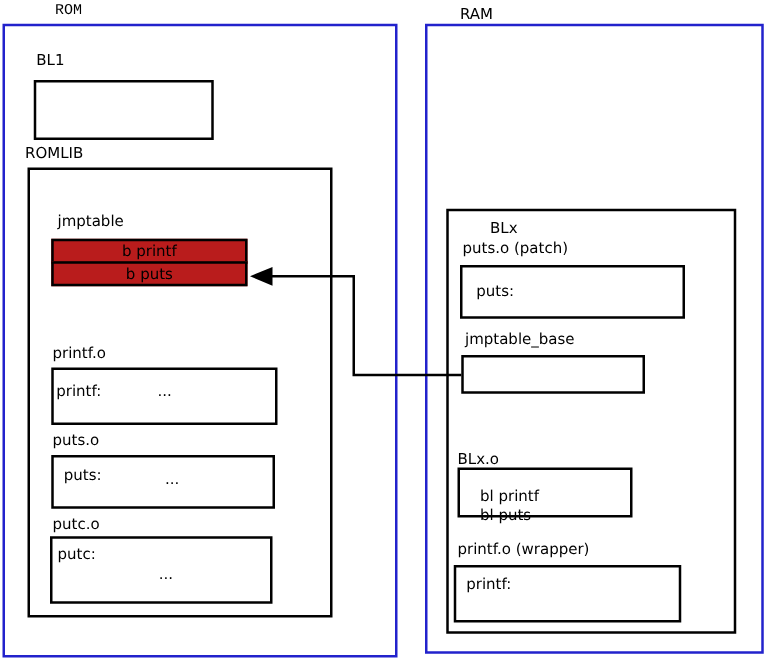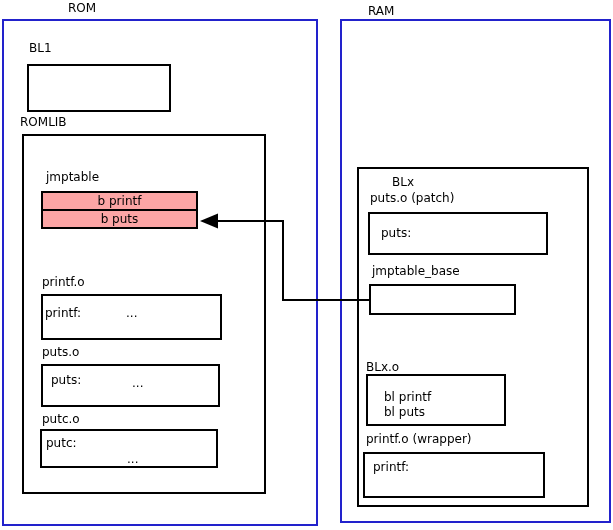--- a/index.html
+++ b/index.html
@@ -35,41 +35,41 @@
   .jmptable-rows {
     position: absolute;
     left: 41px;
     top: 191px;
     width: 157px;
   }
   .jmptable-row {
     width: 157px;
     height: 20px;
     border: 2px solid var(--box-border, #000000);
-    background: #fca5a5;
+    background: #b91c1c;
     text-align: center;
     line-height: 16px;
     font-size: 12px;
   }
   .jmptable-row + .jmptable-row { margin-top: -2px; }
   .inner-text { position: absolute; white-space: nowrap; font-size: 12px; line-height: 14px; }
   svg.connector-layer {
     position: absolute;
     left: 0; top: 0;
     width: 613px; height: 530px;
     pointer-events: none;
     z-index: 5;
   }
 </style>
 </head>
 <body style="--region-border: #2222cc; --box-border: #000000; --bg: #ffffff;">
 
 <div class="canvas">
 
-  <div class="lbl" style="left:68px; top:1px;">ROM</div>
+  <div class="lbl" style="left:44px; top:1px;font-family:Liberation Mono, monospace;">ROM</div>
   <div class="region" style="left:2px; top:19px; width:316px; height:507px;"></div>
 
   <div class="lbl" style="left:29px; top:41px;">BL1</div>
   <div class="box" style="left:27px; top:64px; width:144px; height:48px;"></div>
 
   <div class="lbl" style="left:20px; top:115px;">ROMLIB</div>
   <div class="box" style="left:22px; top:134px; width:244px; height:360px; background:transparent;"></div>
 
   <div class="lbl" style="left:46px; top:170px;">jmptable</div>
   <div class="jmptable-rows">
@@ -83,41 +83,41 @@
     <span class="inner-text" style="left:83px; top:10px;">...</span>
   </div>
 
   <div class="lbl" style="left:42px; top:345px;">puts.o</div>
   <div class="box" style="left:41px; top:364px; width:179px; height:43px;">
     <span class="inner-text" style="left:8px; top:7px;">puts:</span>
     <span class="inner-text" style="left:89px; top:10px;">...</span>
   </div>
 
   <div class="lbl" style="left:42px; top:412px;">putc.o</div>
-  <div class="box" style="left:40px; top:429px; width:178px; height:39px;">
+  <div class="box" style="left:40px; top:429px; width:178px; height:54px;">
     <span class="inner-text" style="left:4px; top:5px;">putc:</span>
     <span class="inner-text" style="left:85px; top:21px;">...</span>
   </div>
 
   <div class="lbl" style="left:352px; top:4px;margin-left:16px;">RAM</div>
   <div class="region" style="left:340px; top:19px; width:271px; height:504px;"></div>
 
   <div class="box" style="left:357px; top:167px; width:232px; height:340px; background:transparent;"></div>
   <div class="lbl" style="left:368px; top:175px;margin-left:24px;">BLx</div>
 
   <div class="lbl" style="left:370px; top:191px;">puts.o (patch)</div>
   <div class="box" style="left:368px; top:212px; width:180px; height:43px;">
     <span class="inner-text" style="left:11px; top:12px;">puts:</span>
   </div>
 
   <div class="lbl" style="left:372px; top:264px;">jmptable_base</div>
   <div class="box" style="left:369px; top:284px; width:147px; height:31px;"></div>
 
   <div class="lbl" style="left:366px; top:360px;">BLx.o</div>
-  <div class="box" style="left:366px; top:374px; width:140px; height:52px;">
+  <div class="box" style="left:366px; top:374px; width:140px; height:40px;">
     <span class="inner-text" style="left:16px; top:14px;">bl printf</span>
     <span class="inner-text" style="left:16px; top:29px;">bl puts</span>
   </div>
 
   <div class="lbl" style="left:366px; top:432px;">printf.o (wrapper)</div>
   <div class="box" style="left:363px; top:452px; width:182px; height:46px;">
     <span class="inner-text" style="left:8px; top:6px;">printf:</span>
   </div>
 
   <svg class="connector-layer" viewBox="0 0 613 530" xmlns="http://www.w3.org/2000/svg">

